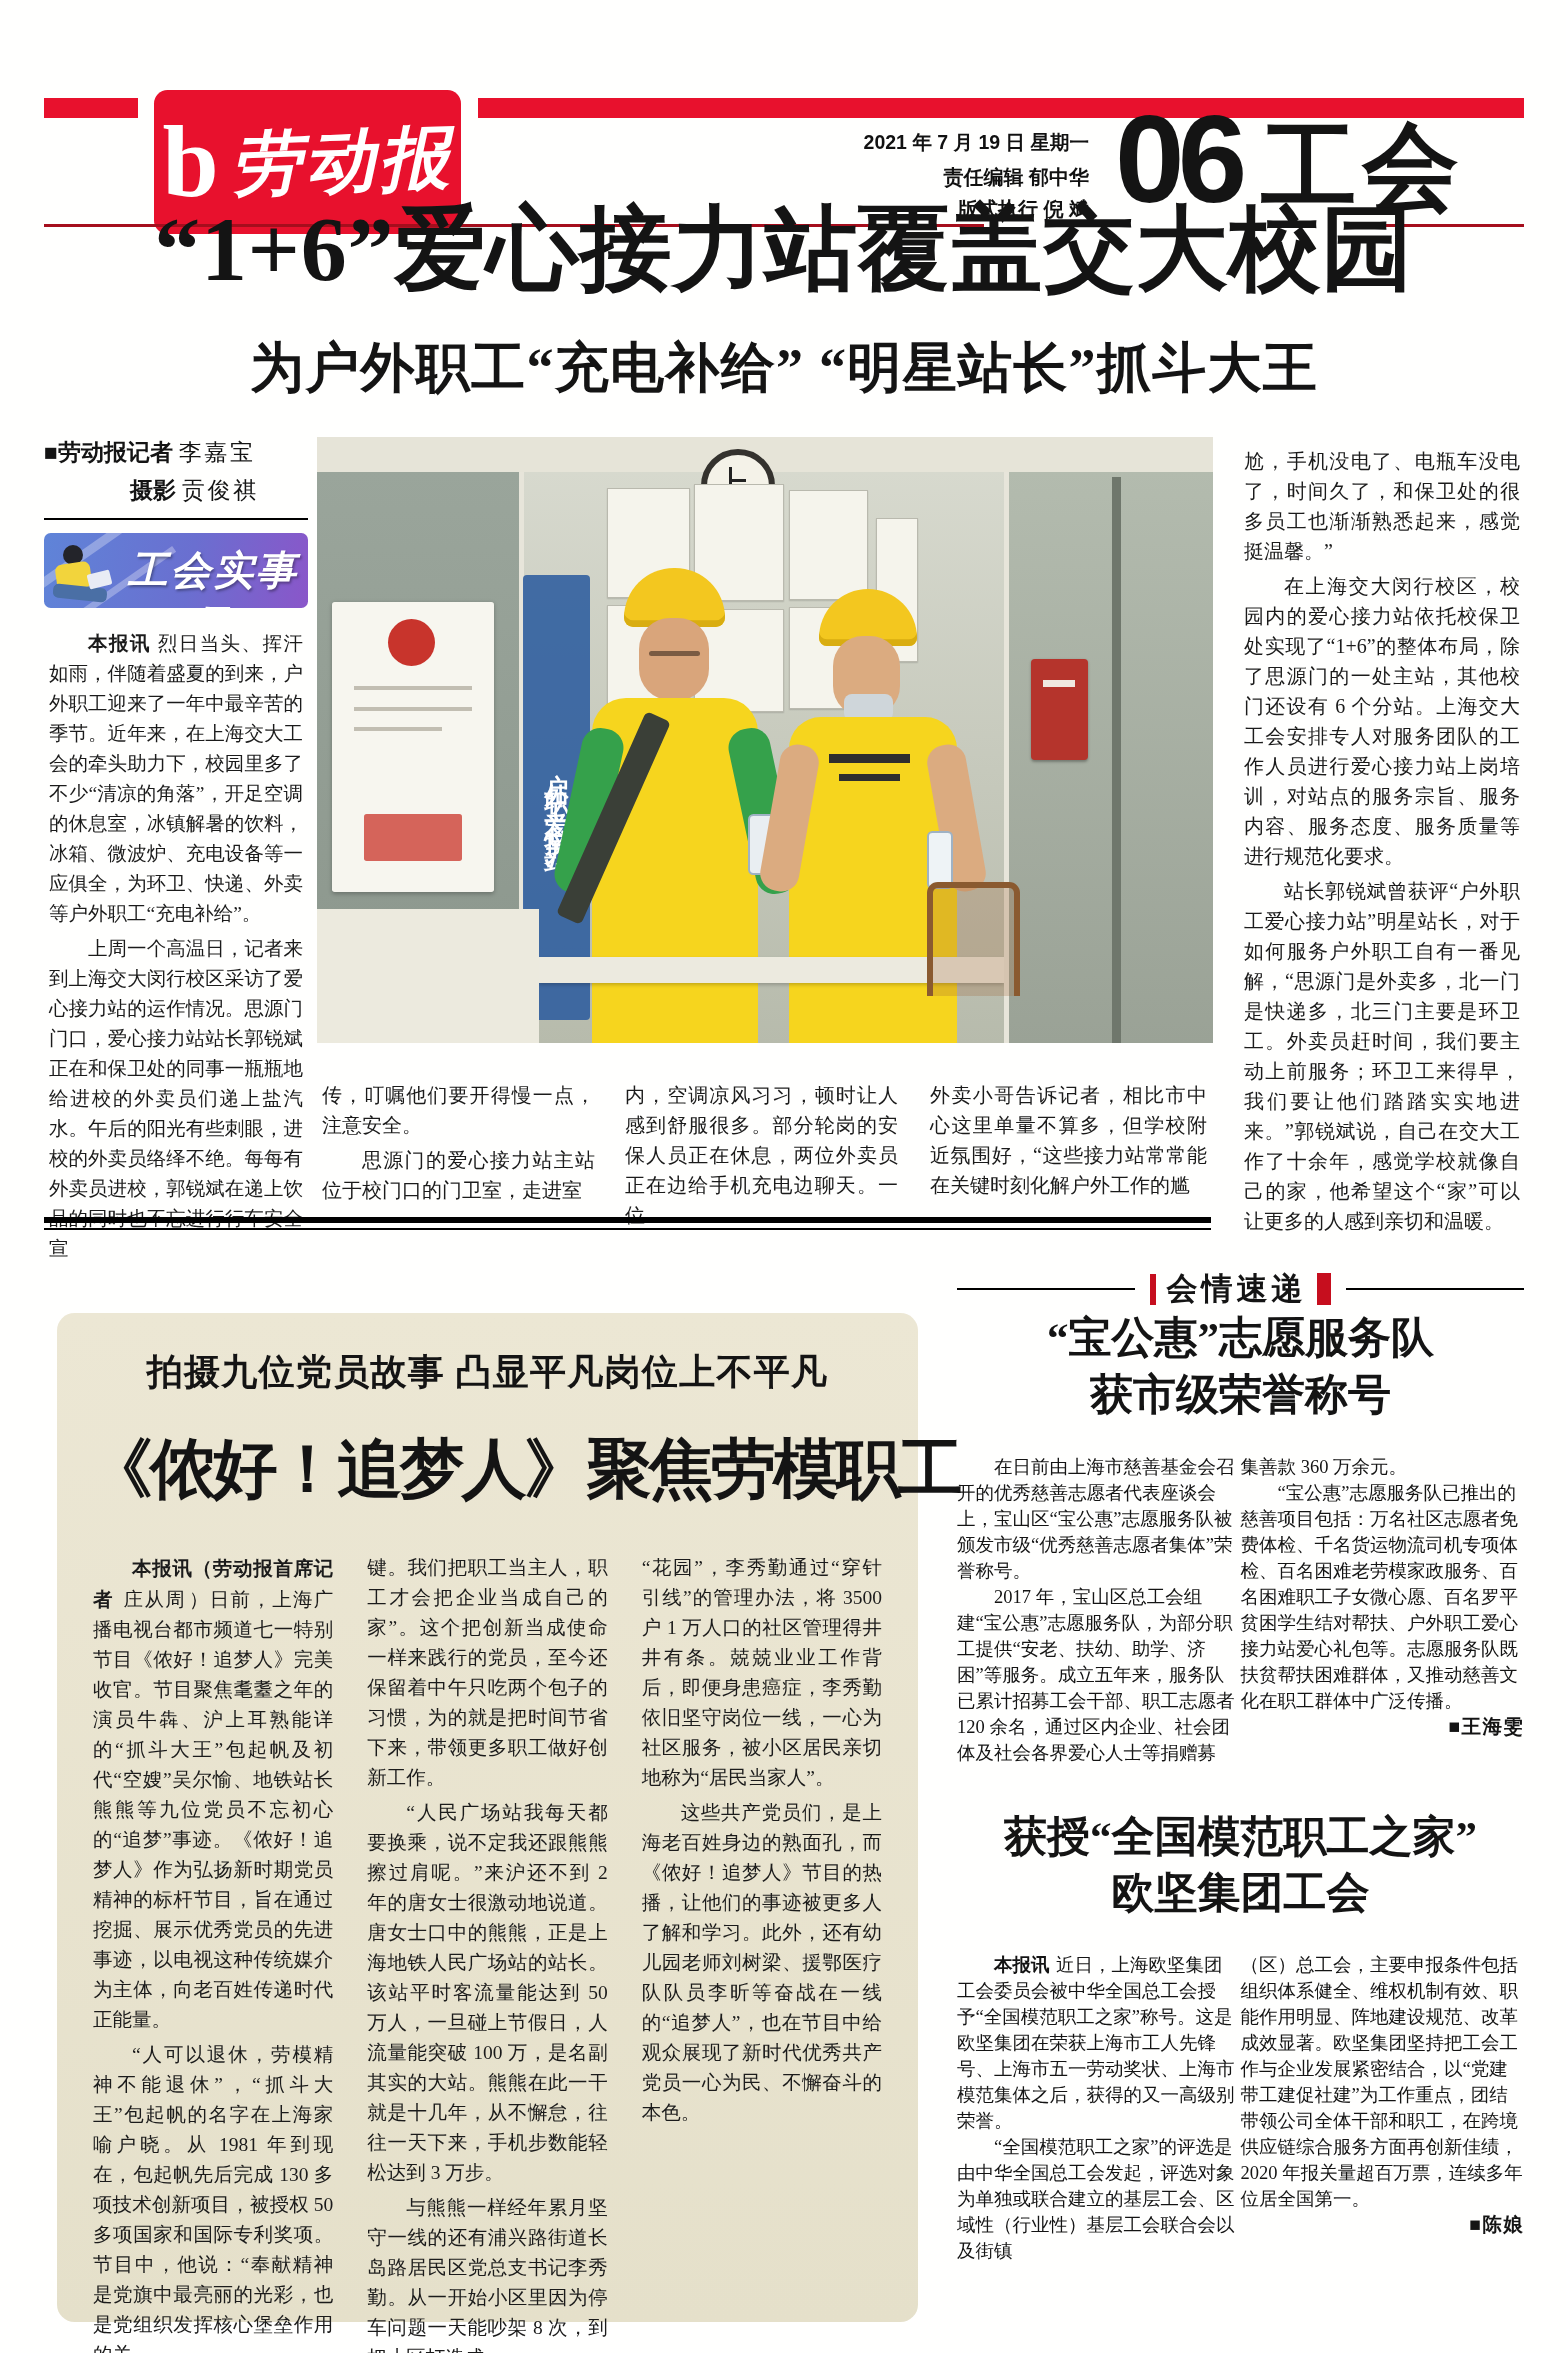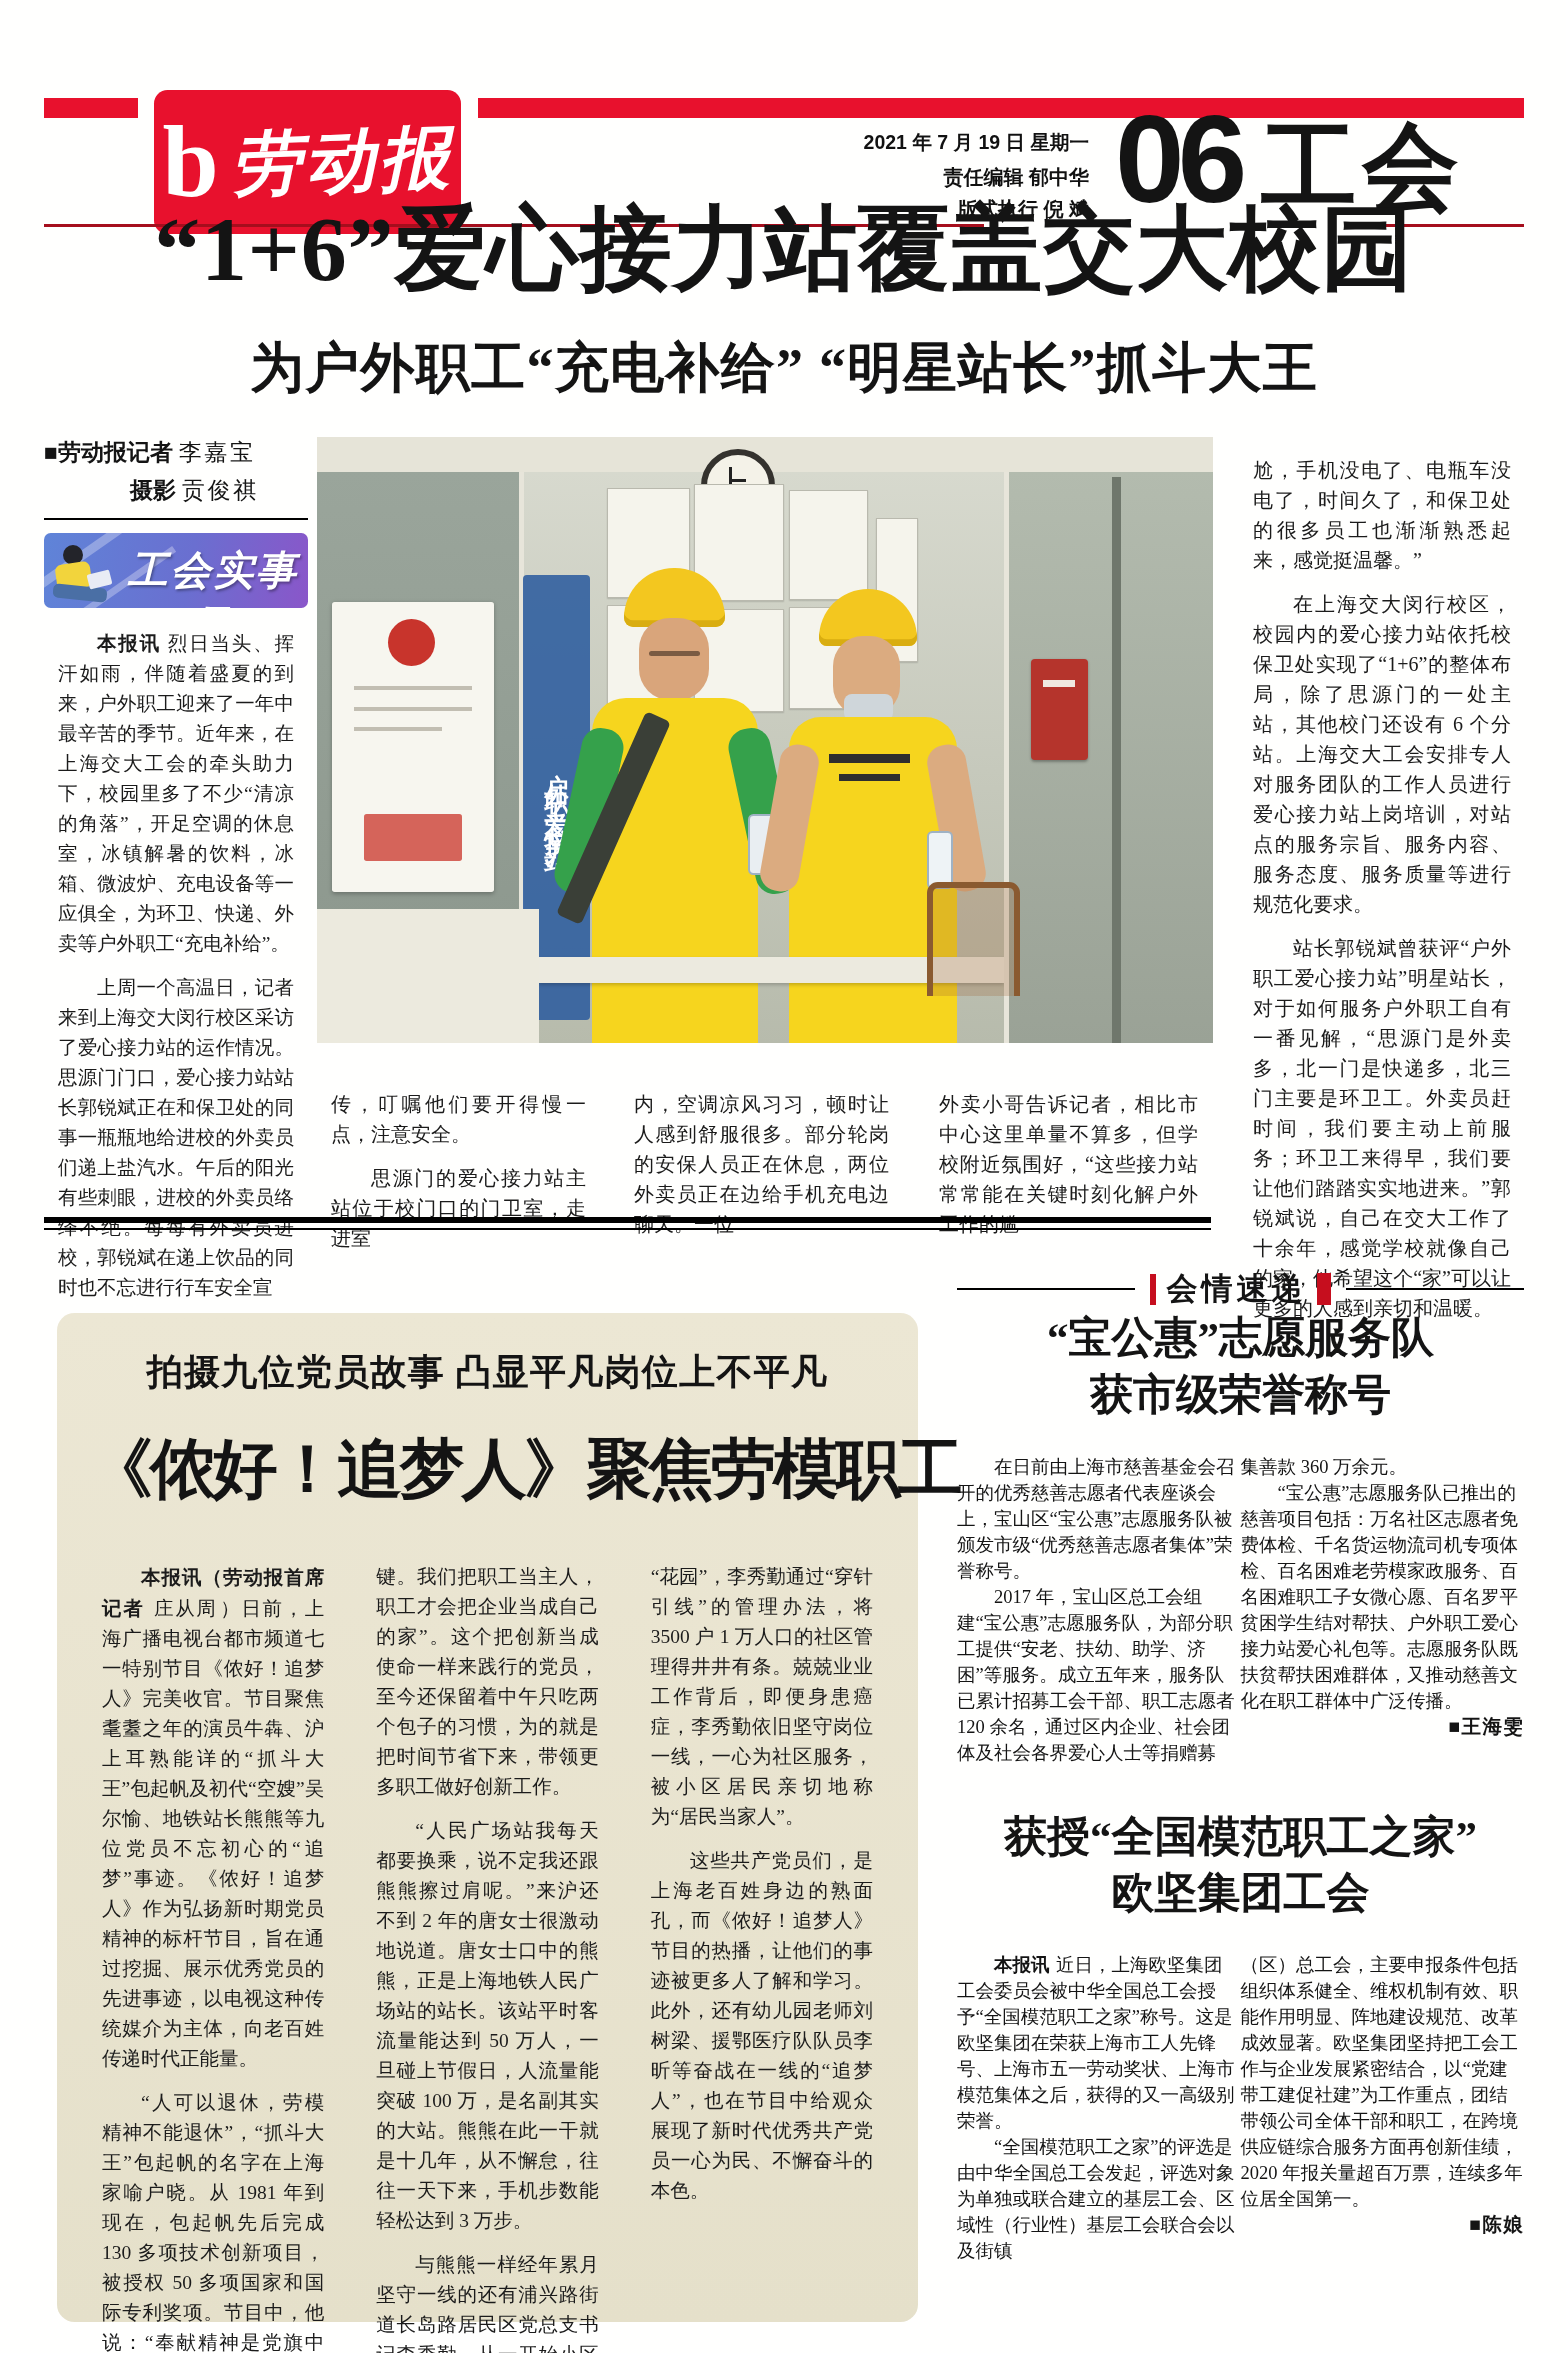--- a/index.html
+++ b/index.html
@@ -21,21 +21,21 @@
   .dateblock .d1{font-size:19.5px;margin-bottom:8px;}
   .dateblock .d2{font-size:20px;margin-bottom:5.4px;}
   .pagenum{left:1115px;top:96px;font-family:var(--sans);font-size:125px;font-weight:900;letter-spacing:-6.7px;line-height:1;}
   .pagesec{left:1261px;top:120px;font-size:96px;font-weight:600;line-height:1;letter-spacing:5.4px;}
   .redrule{height:2.7px;background:var(--darkred);}
   
   .main-head{left:44px;top:194px;width:1480px;text-align:center;font-size:92px;font-weight:900;line-height:1.2;letter-spacing:0.7px;white-space:nowrap;}
   .sub-head{left:44px;top:332px;width:1480px;text-align:center;font-size:54px;font-weight:700;letter-spacing:1.3px;white-space:nowrap;}
   
   .coltext{font-size:19.5px;line-height:30px;text-align:justify;color:#1b1b1b;}
-  .coltext p{margin:14px;text-indent:2em;}
+  .coltext p{margin:5px;text-indent:2em;}
   .coltext p.noind{text-indent:0;}
   .lead-run{font-family:var(--sans);font-weight:700;margin-right:.35em;}
   .name-run{margin:0 .15em;}
   
   .byline{font-size:23px;font-weight:700;border-bottom:2px solid #000;padding-bottom:12px;}
   .byline .l2{padding-left:86px;margin-top:6.7px;}
   .byline .nm{font-weight:400;letter-spacing:2.7px;}
   
   .badge{margin-top:13.5px;height:75px;border-radius:6.7px;background:linear-gradient(100deg,#5f84d8 0%,#6a6fd0 55%,#8a56c9 100%);position:relative;overflow:hidden;}
   .badge-title{position:absolute;left:81px;right:6.7px;top:9.4px;text-align:center;color:#fff;font-size:40px;font-weight:700;font-style:italic;letter-spacing:2.7px;text-shadow:1.3px 2px 2.7px rgba(0,0,0,.35);}

